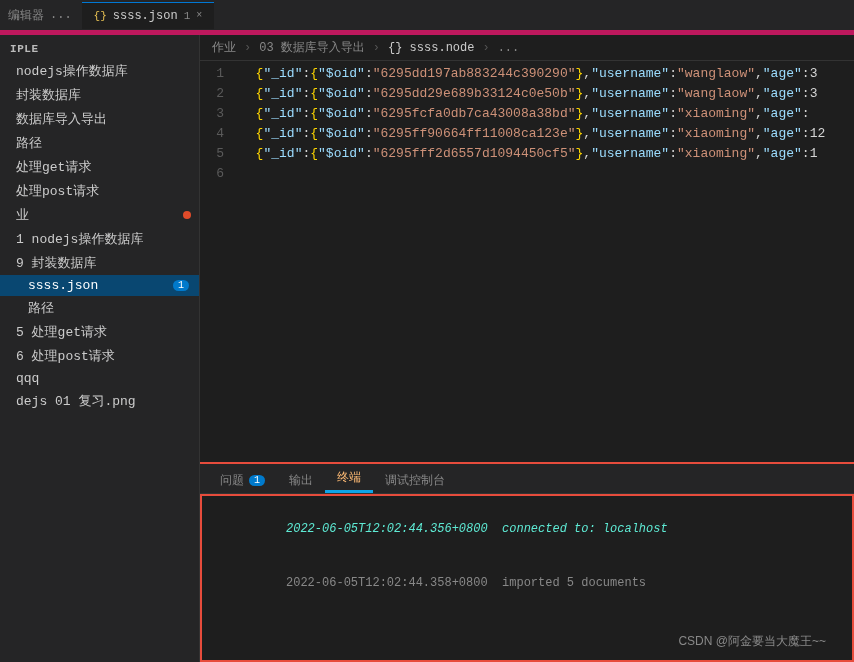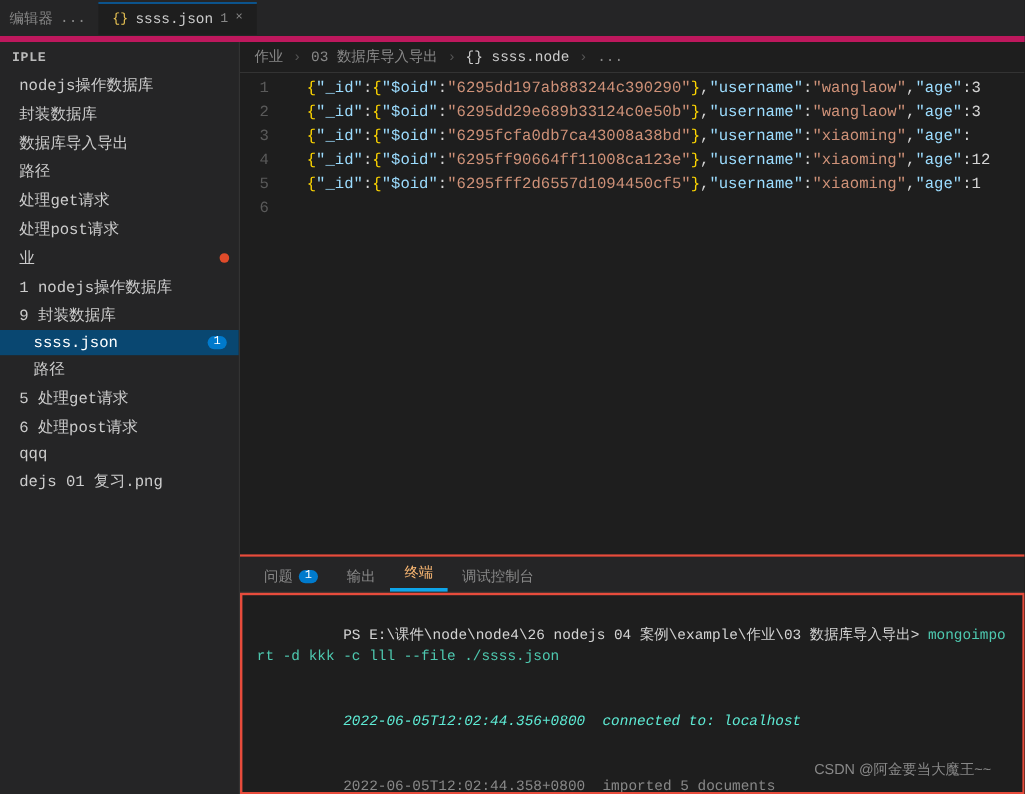--- a/index.html
+++ b/index.html
@@ -366,23 +366,20 @@
         </div>
         <div class="terminal-tab active">
           <span>终端</span>
         </div>
         <div class="terminal-tab">
           <span>调试控制台</span>
         </div>
       </div>
       <div class="terminal-content">
         <div class="terminal-line">
-          <span class="terminal-prompt">PS E:\课件\node\node4\26 nodejs 04 案例\example\作业\03 数据库导入导出&gt; </span><span class="terminal-command">mongoimport -d kkk -c lll --file ./ssss.json</span>
-        </div>
-        <div class="terminal-line">
           <span class="terminal-success">2022-06-05T12:02:44.356+0800	connected to: localhost</span>
         </div>
         <div class="terminal-line">
           <span class="terminal-dim">2022-06-05T12:02:44.358+0800	imported 5 documents</span>
         </div>
 
       </div>
     </div>
   </div>
 </div>

